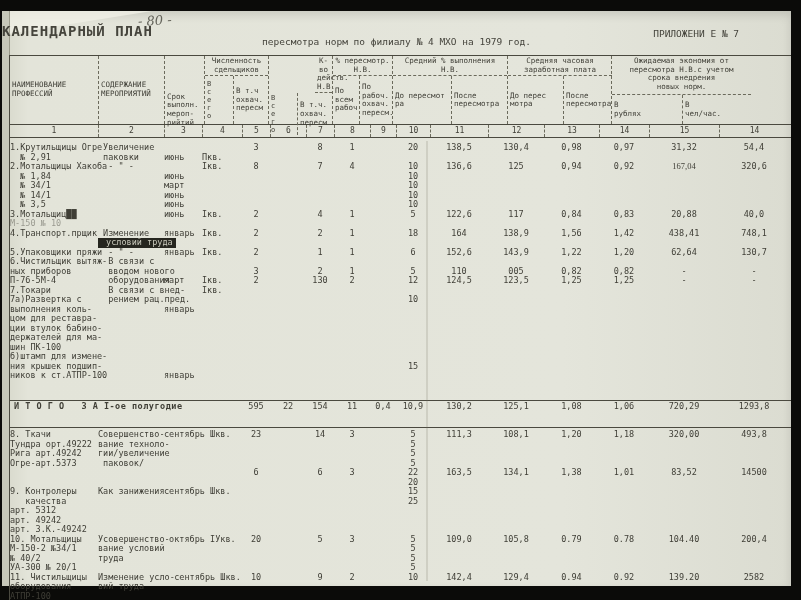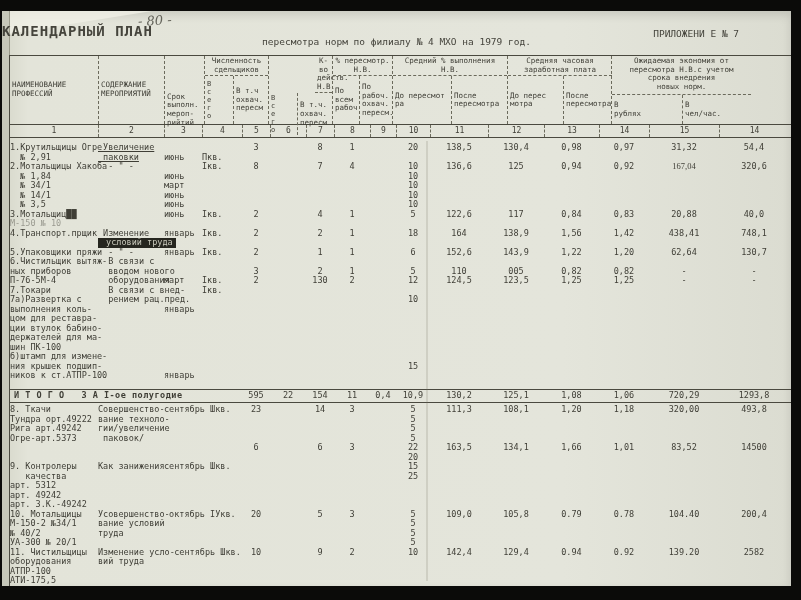--- a/index.html
+++ b/index.html
@@ -34,21 +34,21 @@
   .numrow .ncell:first-child{border-left:none;}
   .tbody{padding-top:5px;font-size:8.5px;line-height:9.5px;}
   .trow{display:flex;align-items:flex-start;}
   .cell{box-sizing:border-box;flex:0 0 auto;white-space:pre;overflow:visible;}
   .cell .ln{white-space:pre;}
   .cell.num{text-align:center;}
   .cell.txt{text-align:left;}
   .cell.num .ln{min-height:9.5px;}
   .blot{background:#26261f;color:#c9c9bb;width:max-content;padding:0 3px;}
   .faded{opacity:.45;}
-  .trow.total{border-top:1px solid #4a493f;border-bottom:1px solid #4a493f;padding:1px 0 2px 0;margin-top:8px;margin-bottom:2px;align-items:flex-start;}
+  .trow.total{border-top:1px solid #4a493f;border-bottom:1px solid #4a493f;padding:1px 0 16px 0;margin-top:19px;margin-bottom:2px;align-items:flex-start;}
   .label-span{font-weight:bold;letter-spacing:.5px;padding-left:4px;box-sizing:border-box;}
 </style>
 </head>
 <body>
 
 <div class="stage">
   <div class="paper">
     <div class="corner-light"></div>
     <div class="edge-strip"></div>
     <div class="pageno">- 80 -</div>
@@ -188,21 +188,21 @@
           <div class="ncell" style="width: 58px;">11</div>
           <div class="ncell" style="width: 56px;">12</div>
           <div class="ncell" style="width: 55px;">13</div>
           <div class="ncell" style="width: 50px;">14</div>
           <div class="ncell" style="width: 70px;">15</div>
           <div class="ncell" style="width: 70px;">14</div>
         </div>
       <div class="tbody" id="tbody">
           <div class="trow">
             <div class="cell txt" style="width: 88px;"><div class="ln">1.Крутильщицы Огре</div><div class="ln">  № 2,91</div></div>
-            <div class="cell txt" style="width: 66px; text-decoration: underline;"><div class="ln"> Увеличение</div><div class="ln"> паковки</div></div>
+            <div class="cell txt" style="width: 66px;"><div class="ln"> Увеличение</div><div class="ln"> паковки</div></div>
             <div class="cell txt" style="width: 38px;"><div class="ln">&nbsp;</div><div class="ln">июнь</div></div>
             <div class="cell txt" style="width: 40px;"><div class="ln">&nbsp;</div><div class="ln">Пкв.</div></div>
             <div class="cell num" style="width: 28px;"><div class="ln">3</div></div>
             <div class="cell num" style="width: 36px;"></div>
             <div class="cell num" style="width: 28px;"><div class="ln">8</div></div>
             <div class="cell num" style="width: 36px;"><div class="ln">1</div></div>
             <div class="cell num" style="width: 26px;"></div>
             <div class="cell num" style="width: 34px;"><div class="ln">20</div></div>
             <div class="cell num" style="width: 58px;"><div class="ln">138,5</div></div>
             <div class="cell num" style="width: 56px;"><div class="ln">130,4</div></div>
@@ -376,21 +376,21 @@
             <div class="cell txt" style="width: 38px;"><div class="ln">&nbsp;</div><div class="ln">&nbsp;</div><div class="ln">сентябрь Шкв.</div></div>
             <div class="cell txt" style="width: 40px;"></div>
             <div class="cell num" style="width: 28px;"><div class="ln">6</div></div>
             <div class="cell num" style="width: 36px;"></div>
             <div class="cell num" style="width: 28px;"><div class="ln">6</div></div>
             <div class="cell num" style="width: 36px;"><div class="ln">3</div></div>
             <div class="cell num" style="width: 26px;"></div>
             <div class="cell num" style="width: 34px;"><div class="ln">22</div><div class="ln">20</div><div class="ln">15</div><div class="ln">25</div></div>
             <div class="cell num" style="width: 58px;"><div class="ln">163,5</div></div>
             <div class="cell num" style="width: 56px;"><div class="ln">134,1</div></div>
-            <div class="cell num" style="width: 55px;"><div class="ln">1,66</div></div>
+            <div class="cell num" style="width: 55px;"><div class="ln">1,38</div></div>
             <div class="cell num" style="width: 50px;"><div class="ln">1,01</div></div>
             <div class="cell num" style="width: 70px;"><div class="ln">83,52</div></div>
             <div class="cell num" style="width: 70px;"><div class="ln">14500</div></div>
           </div>
           <div class="trow">
             <div class="cell txt" style="width: 88px;"><div class="ln">10. Мотальщицы</div><div class="ln">М-150-2 №34/1</div><div class="ln">№ 40/2</div><div class="ln">УА-300 № 20/1</div></div>
             <div class="cell txt" style="width: 66px;"><div class="ln">Усовершенство-</div><div class="ln">вание условий</div><div class="ln">труда</div></div>
             <div class="cell txt" style="width: 38px;"><div class="ln"> октябрь IУкв.</div></div>
             <div class="cell txt" style="width: 40px;"></div>
             <div class="cell num" style="width: 28px;"><div class="ln">20</div></div>

